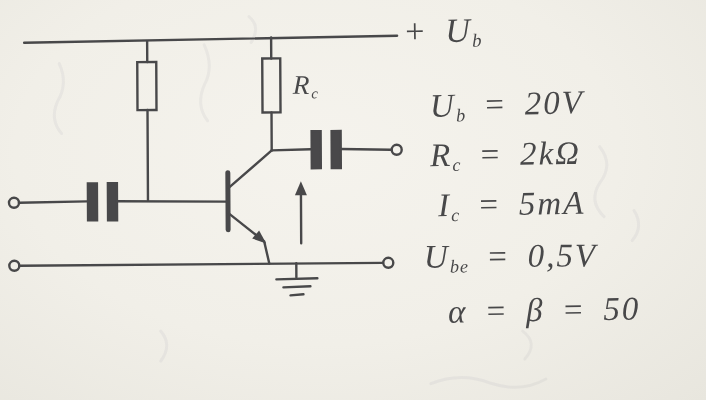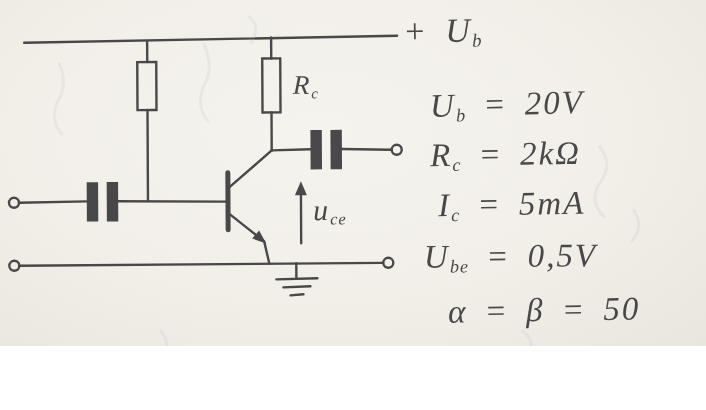--- a/index.html
+++ b/index.html
@@ -1,20 +1,20 @@
 <!DOCTYPE html>
 <html style="--ink: #3a3a3c; --paper: #f1efe8;"><head>
 <meta charset="utf-8">
 <style>
   * { margin: 0; padding: 0; box-sizing: border-box; }
   html, body { width: 706px; height: 410px; }
   :root { --ink: #3a3a3c; --paper: #f1efe8; }
   .paper {
     position: relative;
-    width: 706px; height: 346px;
+    width: 706px; height: 400px;
     overflow: hidden;
     color: var(--ink);
     background: radial-gradient(ellipse at 45% 38%, #f5f3ed 0%, var(--paper) 55%, #e8e6de 100%);
     font-family: "Liberation Serif", serif;
   }
   .sketch-svg { position: absolute; left: 0; top: 0; transform: rotate(-0.3deg); }
   .hw {
     position: absolute;
     font-style: italic;
     color: var(--ink);
@@ -94,23 +94,20 @@
   </svg>
 
   <div class="hw" style="left:403px; top:12px; font-size:34px; transform:rotate(-1deg);">
     <span>+ U</span><span class="sub">b</span>
   </div>
 
   <div class="hw" style="left:293px; top:70px; font-size:27px; transform:rotate(1deg);">
     <span>R</span><span class="sub">c</span>
   </div>
 
-  <div class="hw" style="left:313px; top:193px; font-size:30px; transform:rotate(-1deg);">
-    <span>u</span><span class="sub">ce</span>
-  </div>
 
   <div class="hw eq" style="left:430px; top:86px; transform:rotate(-1.5deg);">
     <span>U</span><span class="sub">b</span><span> = 20V</span>
   </div>
 
   <div class="hw eq" style="left:430px; top:136px; transform:rotate(-1deg);">
     <span>R</span><span class="sub">c</span><span> = 2kΩ</span>
   </div>
 
   <div class="hw eq" style="left:438px; top:186px; transform:rotate(-1deg);">

